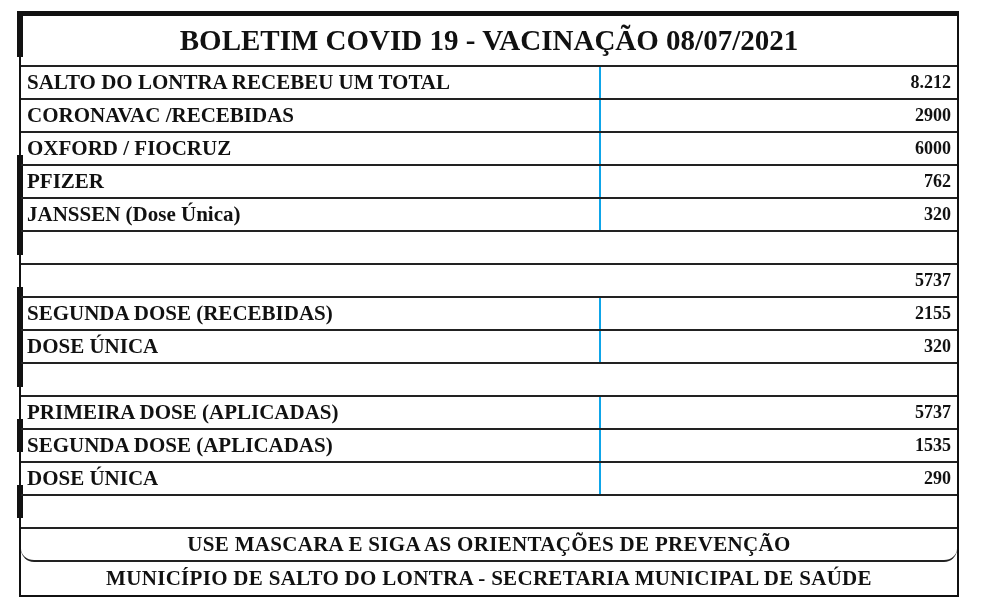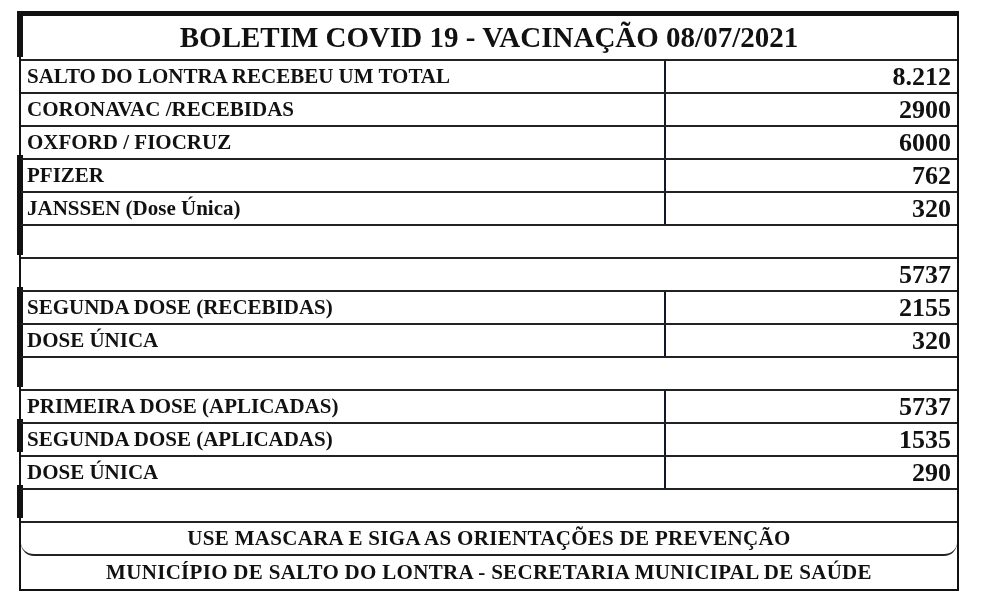--- a/index.html
+++ b/index.html
@@ -1,23 +1,23 @@
 <!DOCTYPE html>
 <html><head>
 <meta charset="utf-8">
 <style>
   html, body { margin:0; padding:0; background:#ffffff; }
   body { width:1000px; height:604px; position:relative; overflow:hidden; font-family:"Liberation Serif", serif; }
   .sheet { position:absolute; left:19px; top:11px; width:940px; border:2px solid #111; border-top:5px solid #111; box-sizing:border-box; }
   .thick-left { position:absolute; left:17px; width:6px; background:#111; }
   .row { display:flex; height:33px; border-bottom:2px solid #222; box-sizing:border-box; }
   .row:last-child { border-bottom:none; }
-  .title { height:45px; justify-content:center; align-items:center; font-weight:bold; font-size:29px; color:#111; }
-  .label { width:645px; border-right:2px solid #0f172a; box-sizing:border-box; padding-left:6px; display:flex; align-items:center; font-weight:bold; font-size:21px; color:#111; }
-  .value { flex:1; display:flex; align-items:center; justify-content:flex-end; padding-right:6px; font-weight:bold; font-size:26px; color:#111; }
+  .title { height:51px; justify-content:center; align-items:center; font-weight:bold; font-size:29px; color:#111; }
+  .label { width:580px; border-right:2px solid #0ea5e9; box-sizing:border-box; padding-left:6px; display:flex; align-items:center; font-weight:bold; font-size:21px; color:#111; }
+  .value { flex:1; display:flex; align-items:center; justify-content:flex-end; padding-right:6px; font-weight:bold; font-size:18px; color:#111; }
   .blank { height:33px; }
   .center { justify-content:center; align-items:center; font-weight:bold; font-size:21px; color:#111; letter-spacing:0.3px;border-radius:13px; }
 </style>
 </head>
 <body>
 
 <div class="thick-left" style="top:11px;height:46px;"></div>
 <div class="thick-left" style="top:155px;height:100px;"></div>
 <div class="thick-left" style="top:287px;height:100px;"></div>
 <div class="thick-left" style="top:419px;height:33px;"></div>

